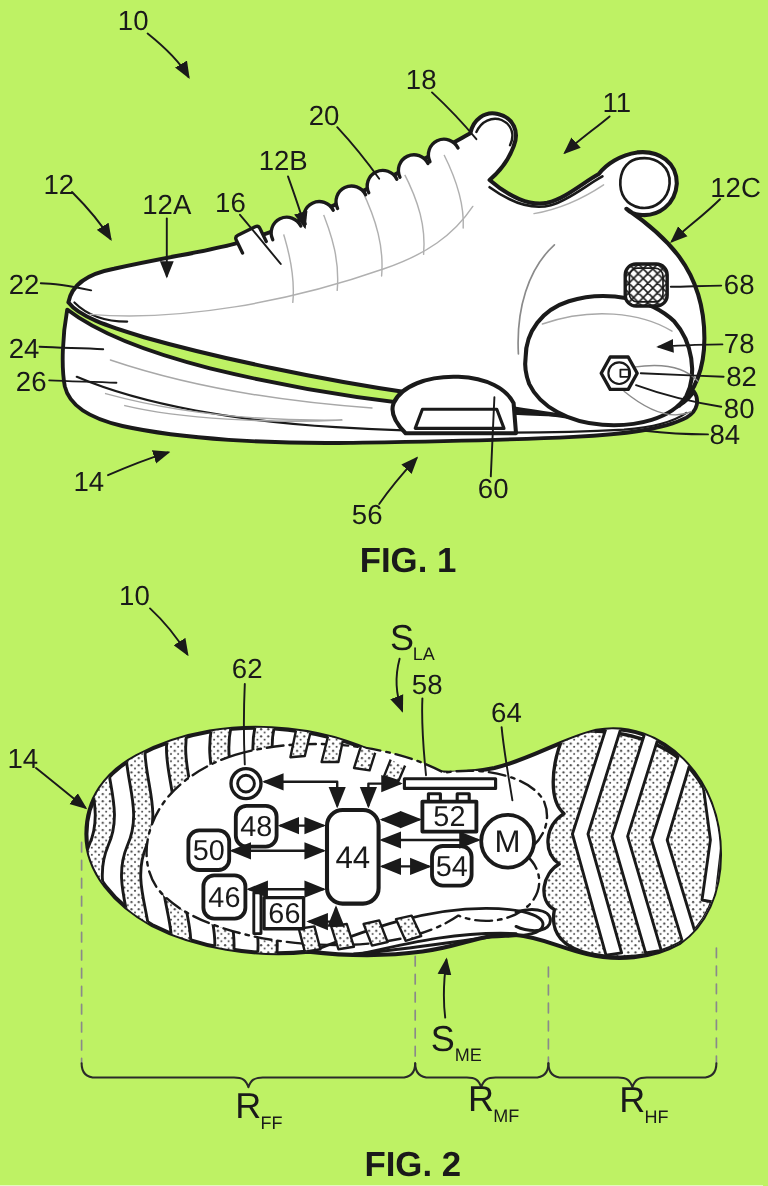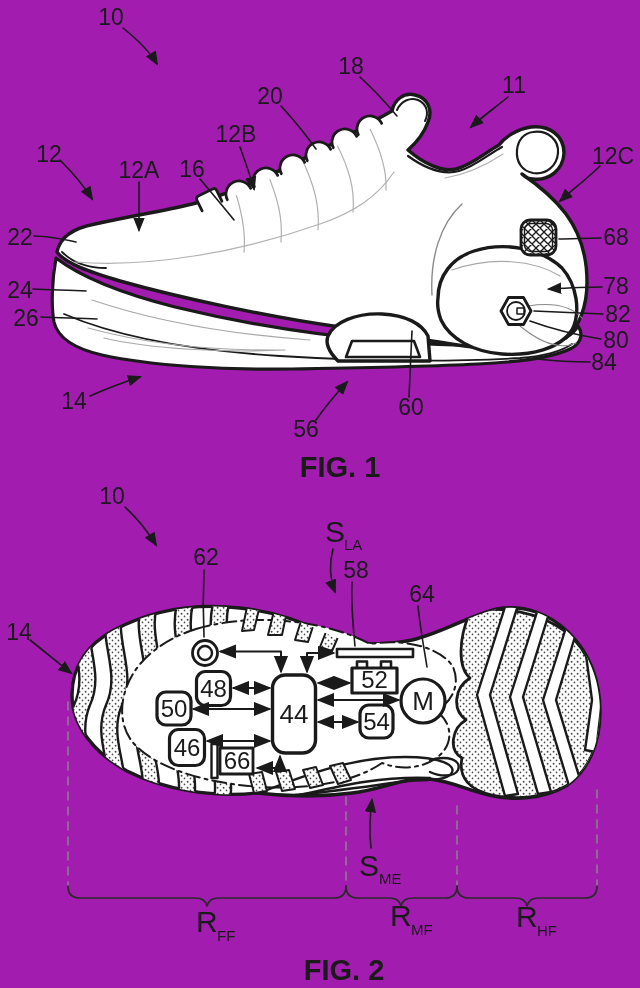--- a/index.html
+++ b/index.html
@@ -1,16 +1,16 @@
 <!DOCTYPE html>
 <html><head>
 <meta charset="utf-8">
 <style>
   html,body{margin:0;padding:0;background:#fff;}
-  .page{width:640px;height:988px;background:#a21caf;position:relative;overflow:hidden;
+  .page{width:640px;height:988px;background:#bef264;position:relative;overflow:hidden;
         font-family:"Liberation Sans",sans-serif;text-decoration:underline;}
   svg{display:block;}
   text{fill:#1a1a1a;font-family:"Liberation Sans",sans-serif;}
   .ref{font-size:23px;}
   .boxnum{font-size:24px;font-weight:400;}
   .caption{font-size:29px;font-weight:bold;}
   .bigletter{font-size:30px;}
   .subletter{font-size:15px;}
 </style>
 </head>

